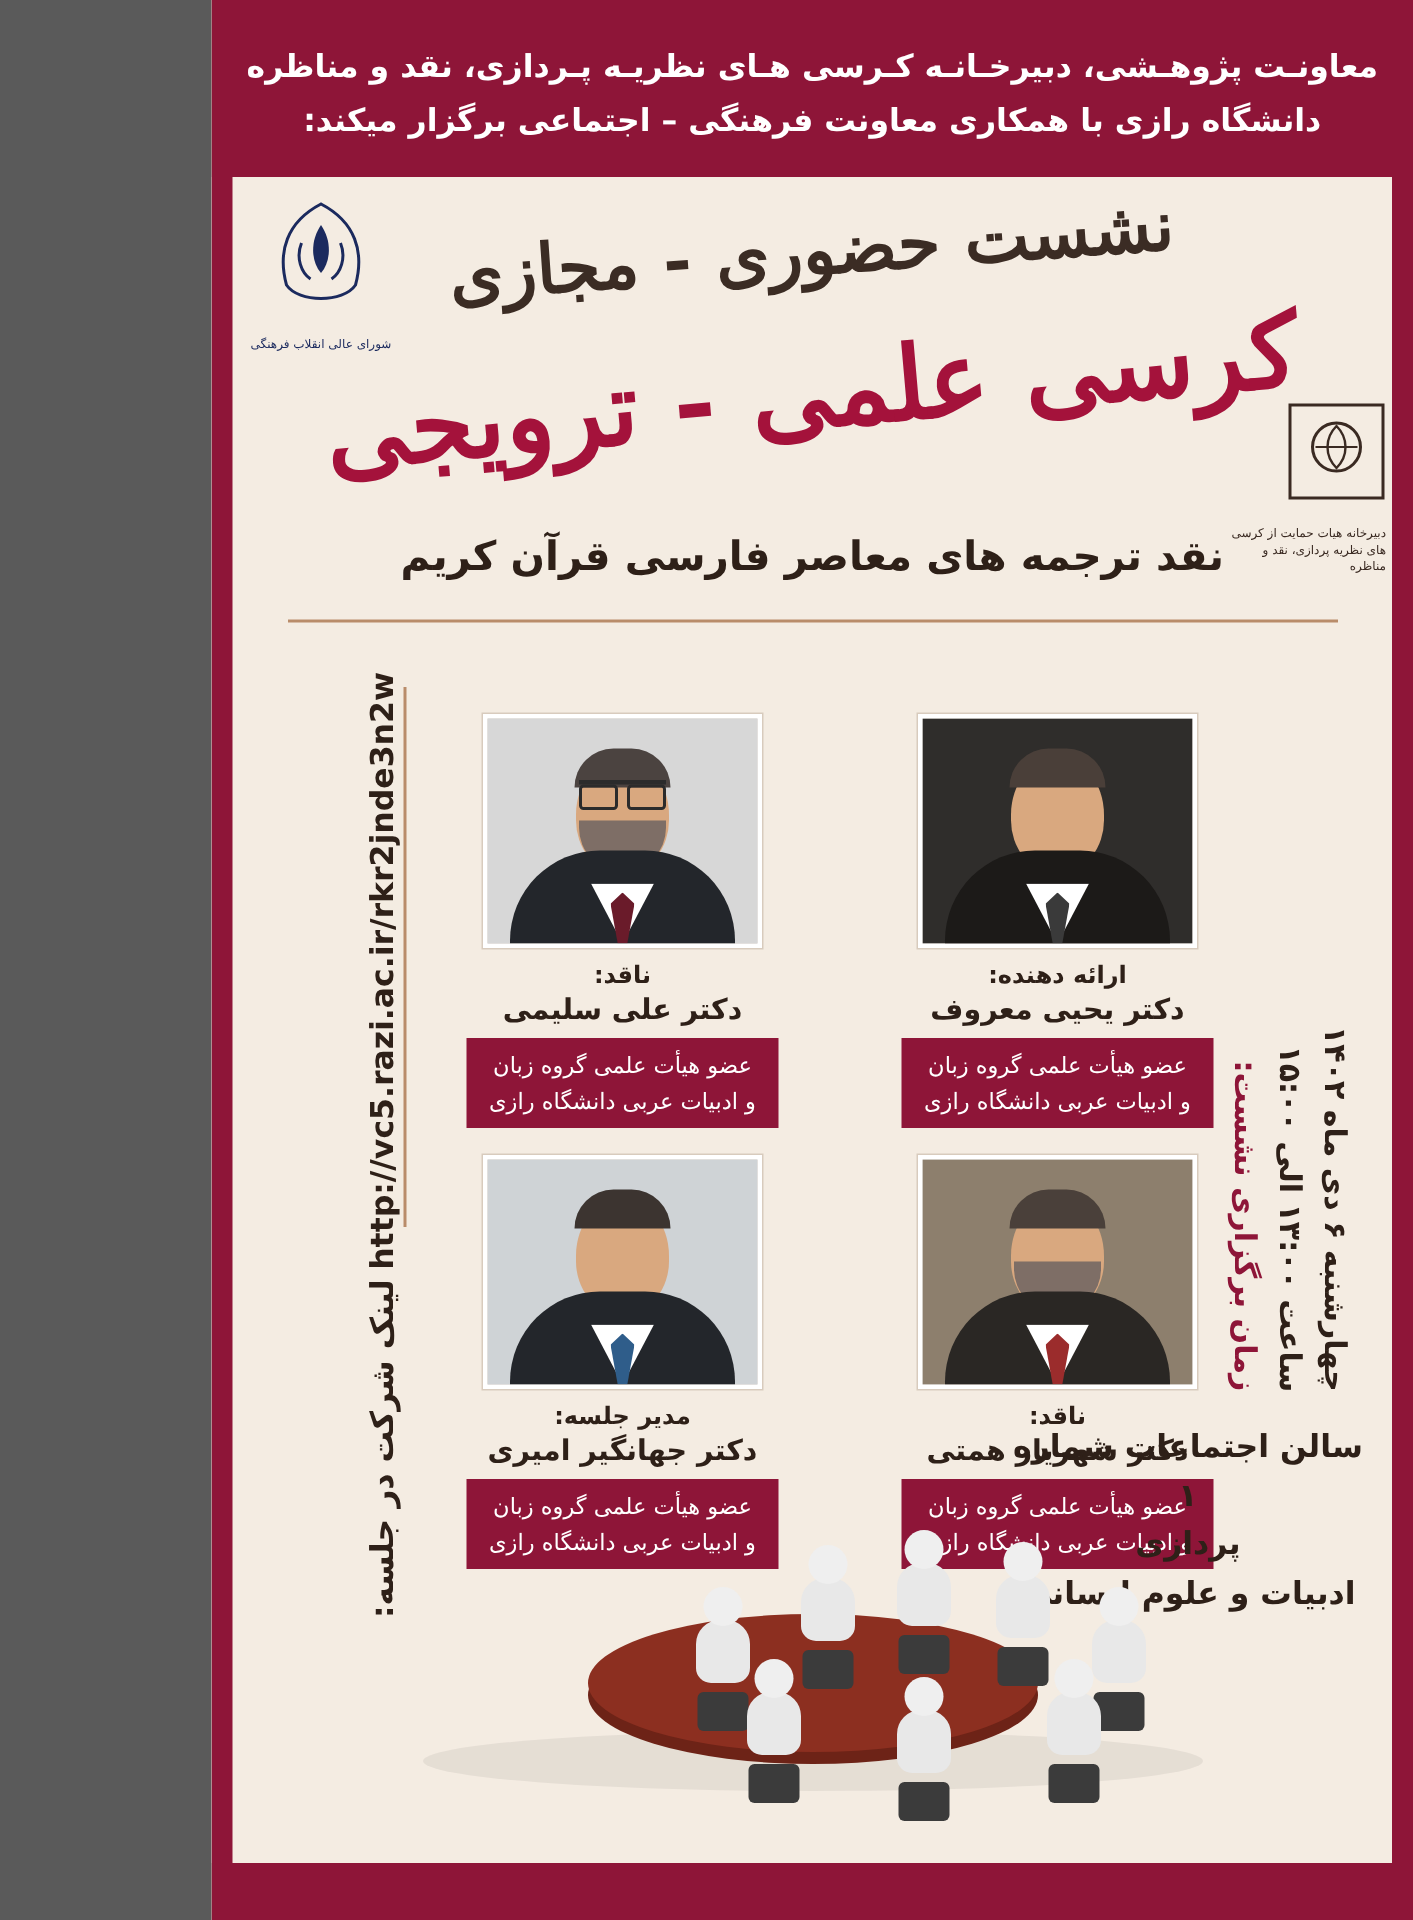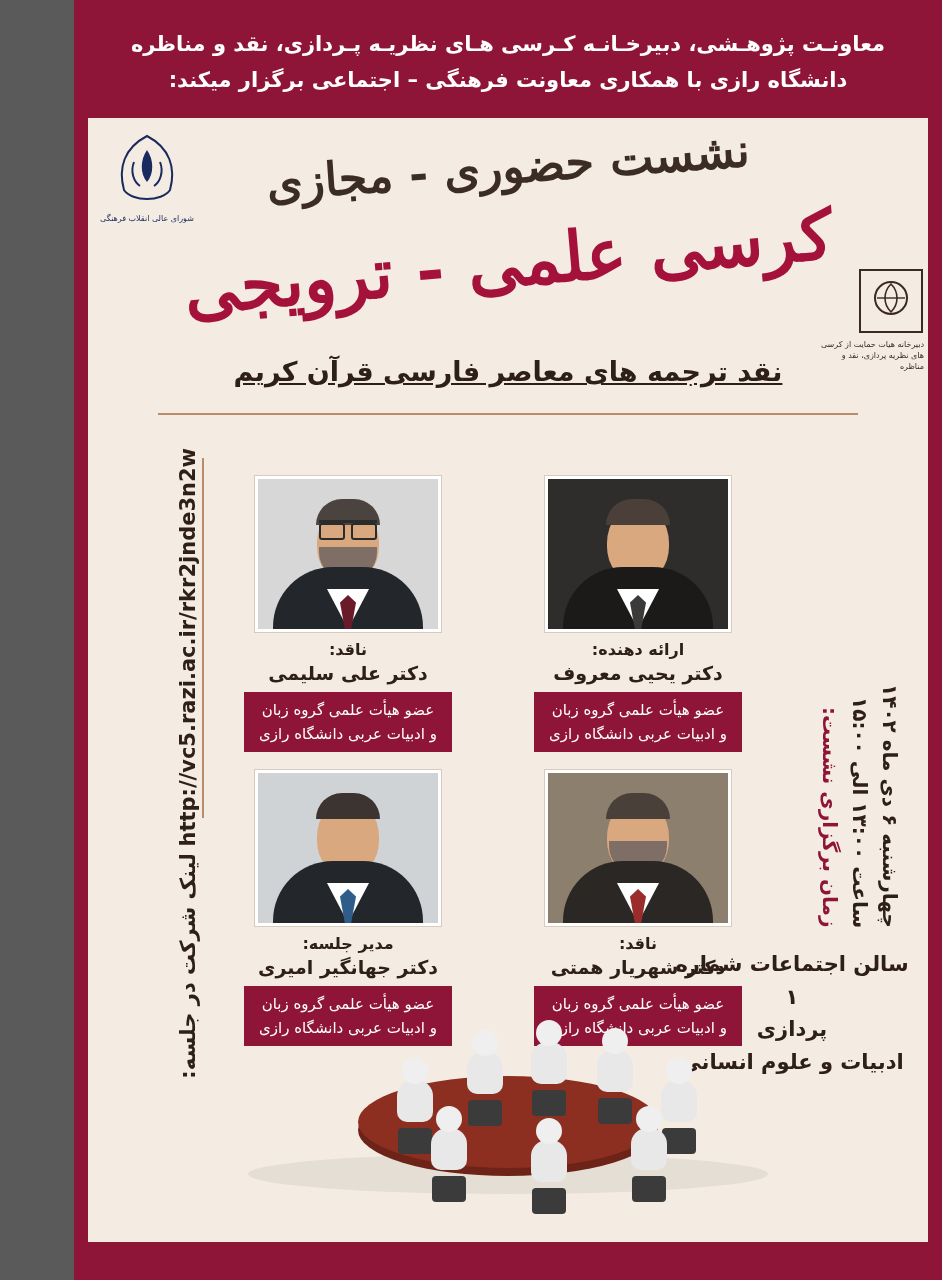--- a/index.html
+++ b/index.html
@@ -5,21 +5,21 @@
   html, body {
     margin: 0;
     padding: 0;
     background: #5a5a5a;
   }
   body {
     font-family: "DejaVu Sans", "Liberation Sans", sans-serif;
   }
   .poster {
     position: relative;
-    width: 868px;
+    width: 801px;
     height: 1280px;
     overflow: hidden;
     background: #f5ede4;
     box-sizing: border-box;
   }
   
   .header {
     position: absolute;
     top: 0; left: 0; right: 0;
     height: 118px;
@@ -89,21 +89,21 @@
     position: absolute;
     top: 14px;
     left: 20px;
     width: 106px;
     text-align: center;
     color: #1b2a5e;
   }
   .logo-caption {
     font-size: 8px;
     line-height: 1.35;
-    margin-top: 2px;
+    margin-top: 13px;
     direction: rtl;
   }
 
   
   .title-wrap {
     position: absolute;
     top: 22px;
     left: 0; right: 0;
     text-align: center;
     direction: rtl;
@@ -126,21 +126,20 @@
     transform: rotate(-5deg);
     display: inline-block;
     margin-top: 28px;
   }
   .subtitle {
     margin-top: 54px;
     font-size: 27px;
     font-weight: bold;
     color: #2e2018;
     direction: rtl;
-    text-decoration: underline;
   }
   .divider {
     margin: 26px auto 0 auto;
     width: 700px;
     height: 2px;
     background: #b98c6a;
   }
 
   
   .people {

